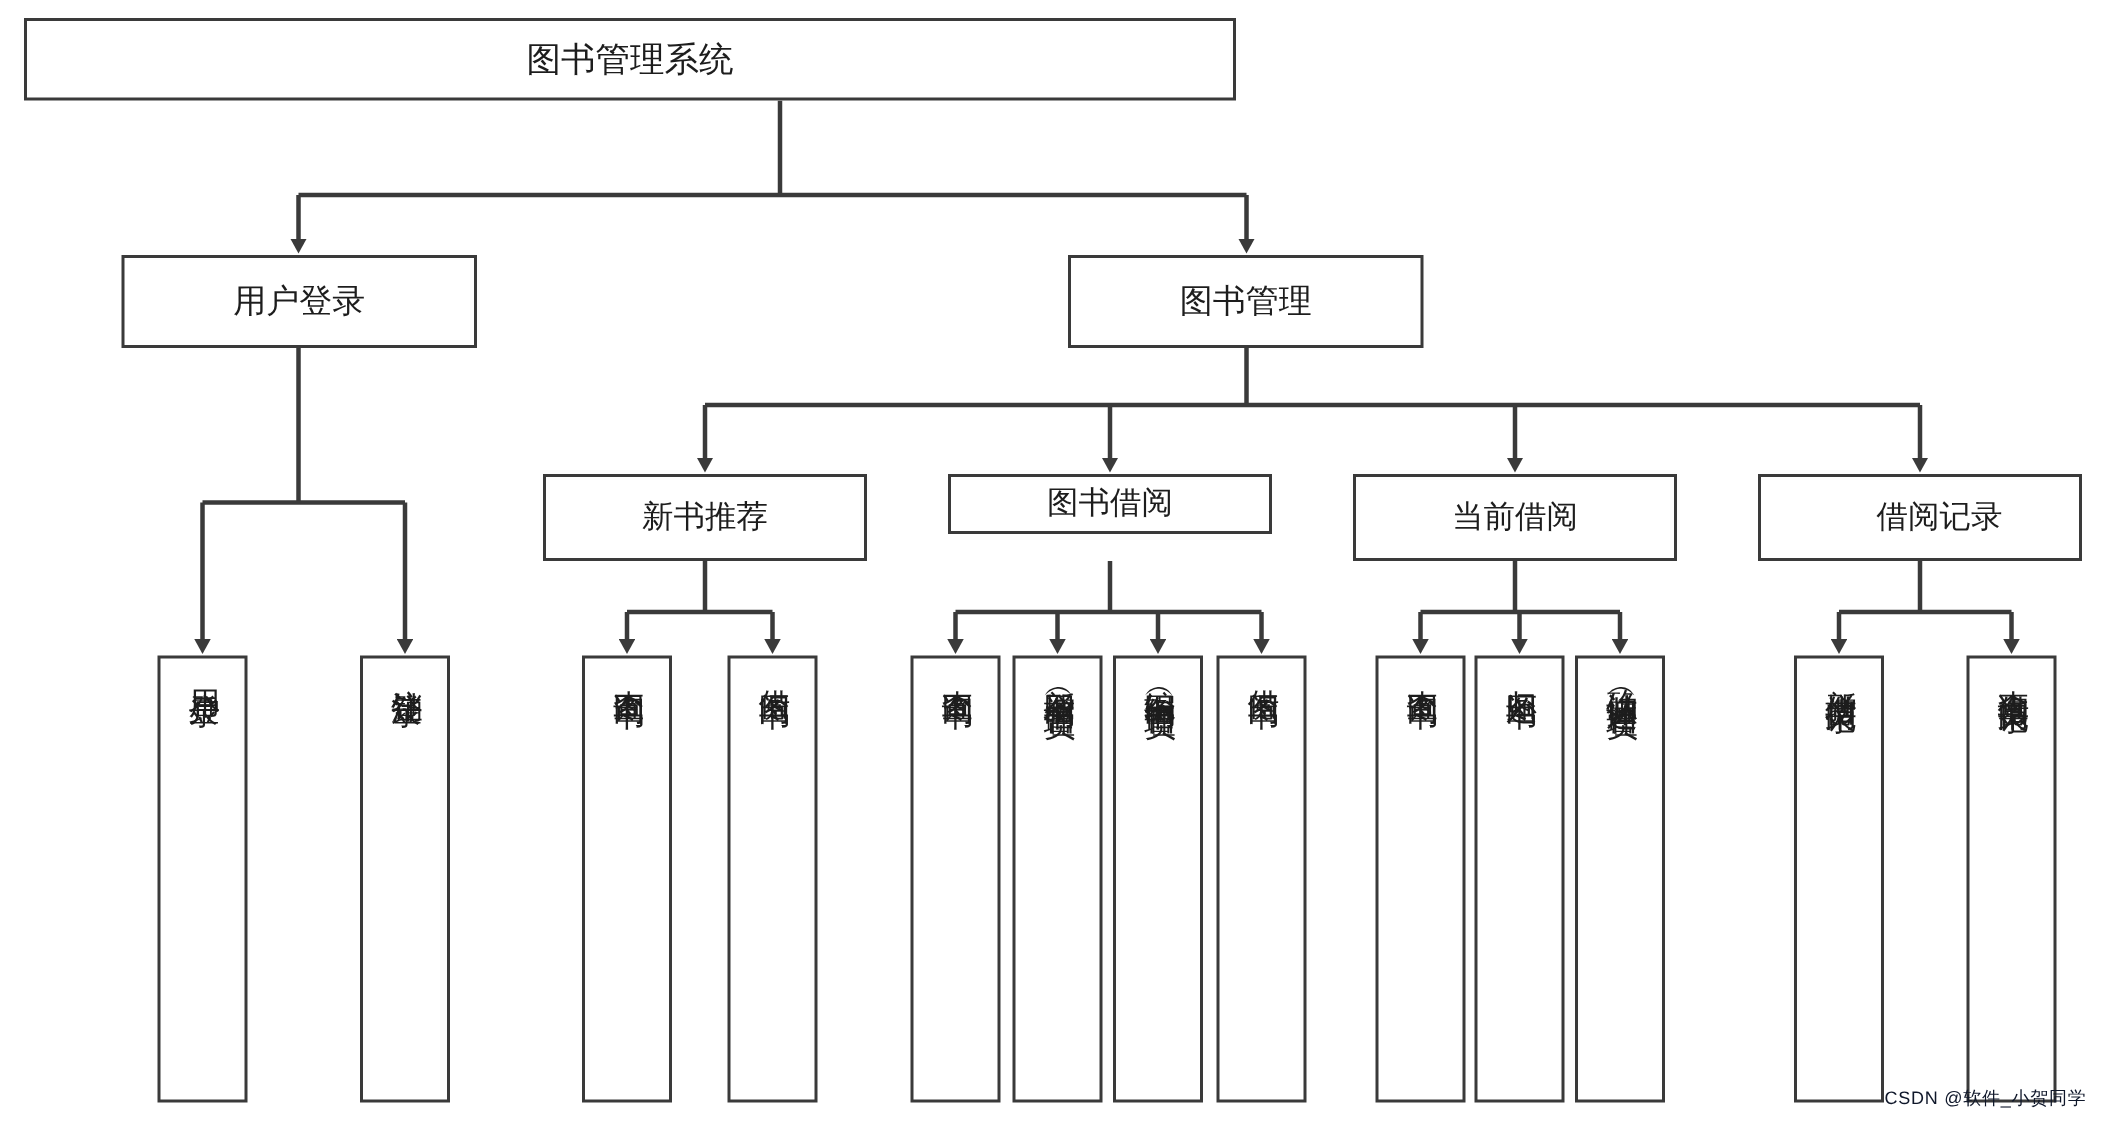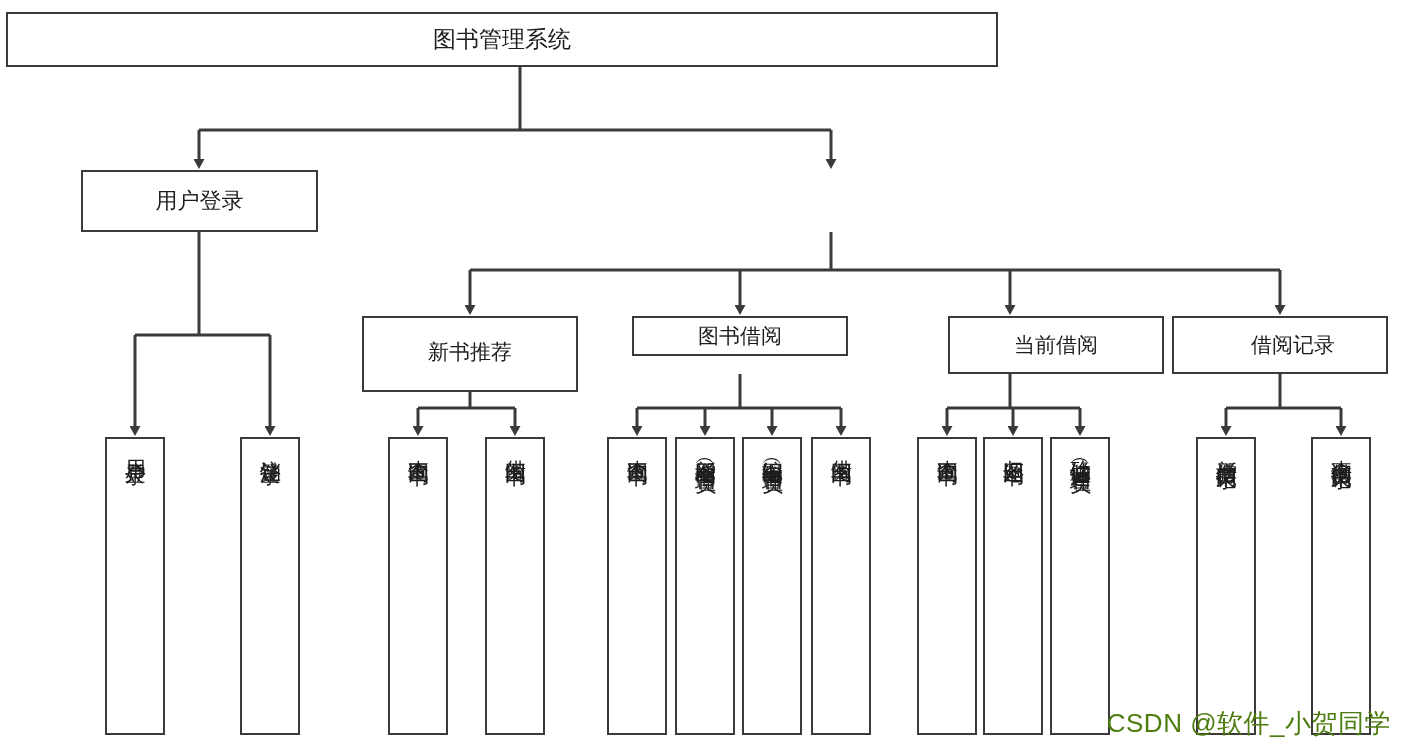--- a/index.html
+++ b/index.html
@@ -61,22 +61,22 @@
     display: block;
   }
   .htext {
     white-space: nowrap;
     display: block;
   }
   #watermark {
     position: absolute;
     right: 14px;
     bottom: 6px;
-    font-size: 26px;
-    color: #4d7c0f;
+    font-size: 12px;
+    color: #0f172a;
     letter-spacing: 0.5px;
     white-space: nowrap;
     user-select: none;
   }
 </style>
 </head>
 <body>
 
 <div id="canvas">
 
@@ -126,38 +126,41 @@
       <path d="M1013,408 L1013,427" marker-end="url(#arrow)"></path>
       <path d="M1080,408 L1080,427" marker-end="url(#arrow)"></path>
 
       <path d="M1280,374 L1280,408"></path>
       <path d="M1226,408 L1341,408"></path>
       <path d="M1226,408 L1226,427" marker-end="url(#arrow)"></path>
       <path d="M1341,408 L1341,427" marker-end="url(#arrow)"></path>
     </g>
   </svg>
 
-  <div class="node root" style="left:6px; top:12px; width:992px; height:55px;">
+  <div class="node root" style="left:16px; top:12px; width:808px; height:55px;">
     <span class="htext">图书管理系统</span>
   </div>
 
   <div class="node lvl2" style="left:81px; top:170px; width:237px; height:62px;">
     <span class="htext">用户登录</span>
   </div>
 
-
-  <div class="node lvl3" style="left:362px; top:316px; width:216px; height:76px;font-family:Liberation Mono, monospace;">
+  <div class="node lvl2" style="left:712px; top:170px; width:237px; height:62px;">
+    <span class="htext">图书管理</span>
+  </div>
+
+  <div class="node lvl3" style="left:362px; top:316px; width:216px; height:58px;">
     <span class="htext">新书推荐</span>
   </div>
 
   <div class="node lvl3" style="left:632px; top:316px; width:216px; height:40px;">
     <span class="htext">图书借阅</span>
   </div>
 
-  <div class="node lvl3" style="left:902px; top:316px; width:216px; height:58px;margin-left:46px;">
+  <div class="node lvl3" style="left:902px; top:316px; width:216px; height:58px;">
     <span class="htext">当前借阅</span>
   </div>
 
   <div class="node lvl3" style="left:1172px; top:316px; width:216px; height:58px;padding-left:26px;">
     <span class="htext">借阅记录</span>
   </div>
 
   <div class="node leaf" style="left:105px; top:437px; width:60px; height:298px;">
     <span class="vtext">用户登录</span>
   </div>

